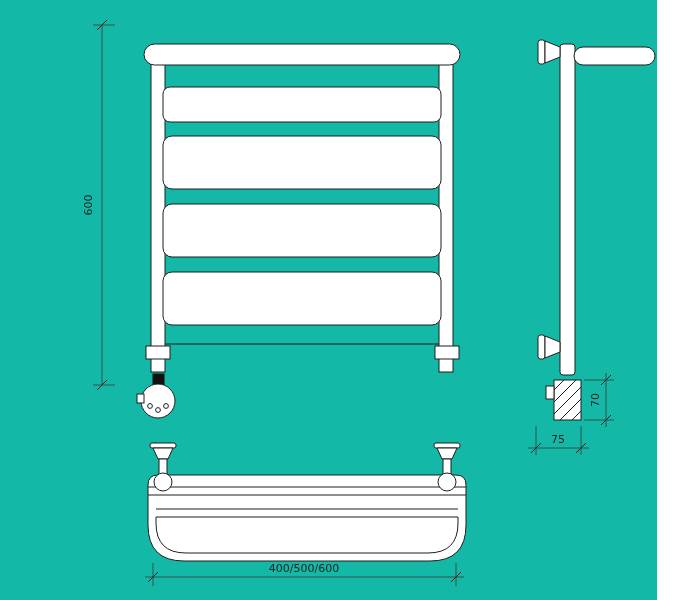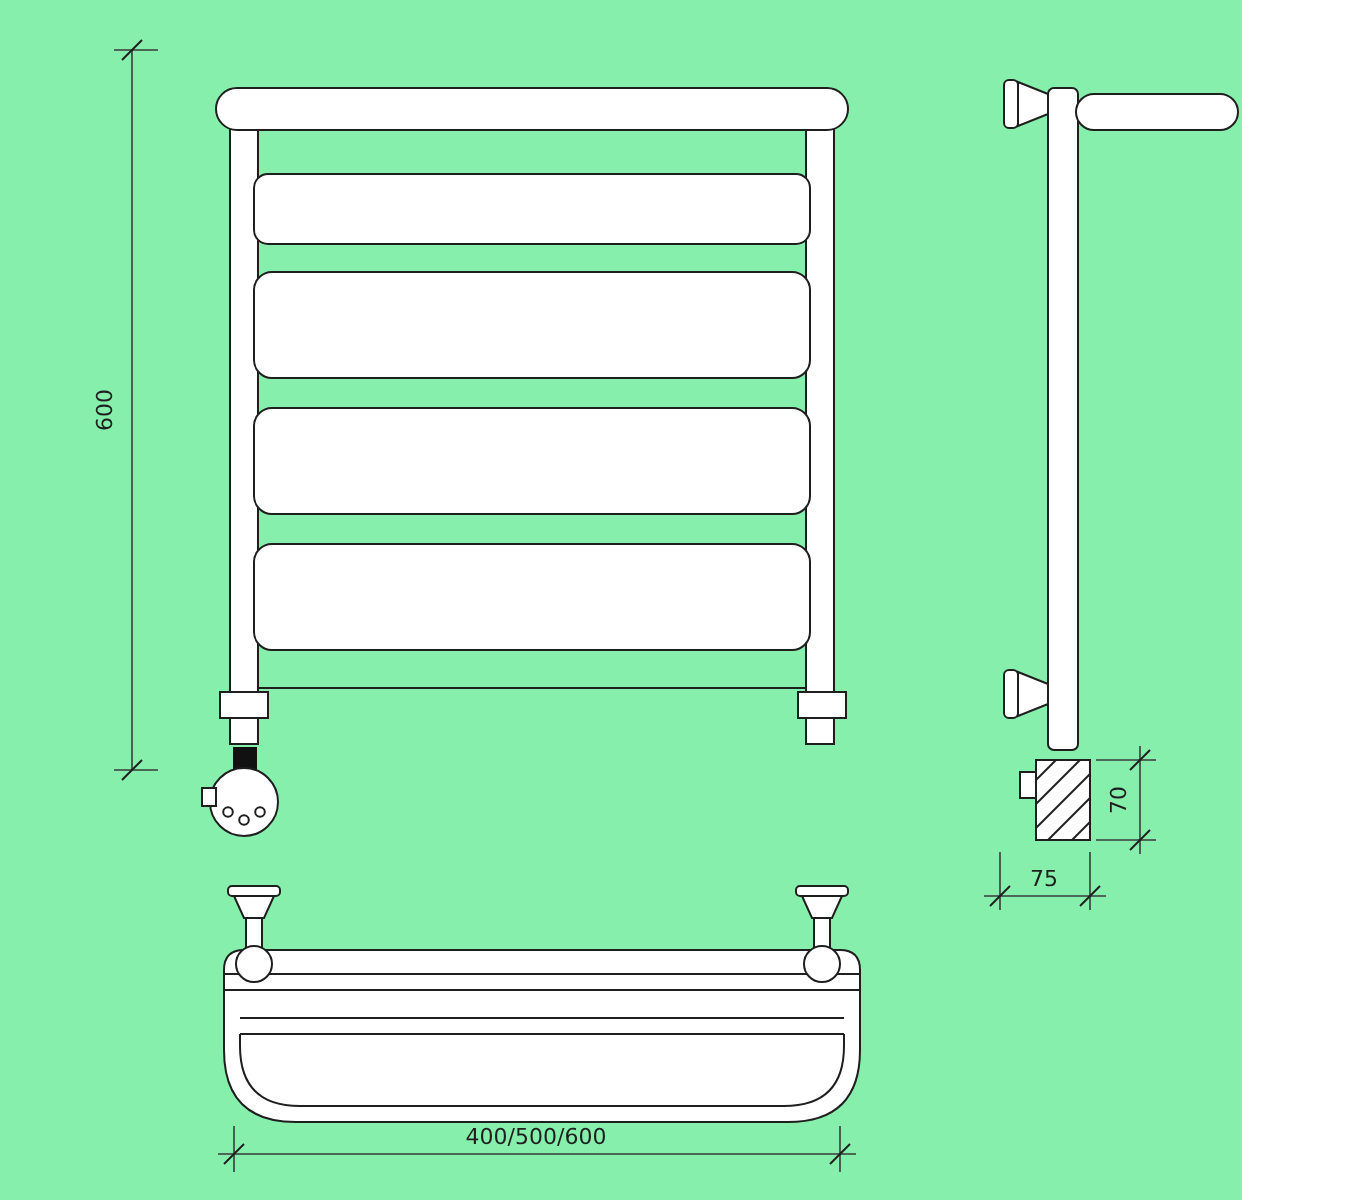--- a/index.html
+++ b/index.html
@@ -1,22 +1,23 @@
 <!DOCTYPE html>
 <html><head>
 <meta charset="utf-8">
 <style>
   html, body { margin: 0; padding: 0; background: #ffffff; }
   .canvas {
     position: relative;
     width: 621px;
     height: 600px;
-    background: #86efac;
+    background: #14b8a6;
     overflow: hidden;
     font-family: "DejaVu Sans", sans-serif;
+    padding-left: 36px;
   }
   svg { display: block; }
   .shape { fill: #ffffff; stroke: #1f1f1f; stroke-width: 1; }
   .ln    { fill: none;    stroke: #1f1f1f; stroke-width: 1; }
   .thin  { fill: none;    stroke: #3a3a3a; stroke-width: 0.8; }
   .solid { fill: #111111; stroke: #111111; stroke-width: 1; }
   .dim-text {
     font-family: "DejaVu Sans", sans-serif;
     font-size: 11px;
     fill: #1f1f1f;

